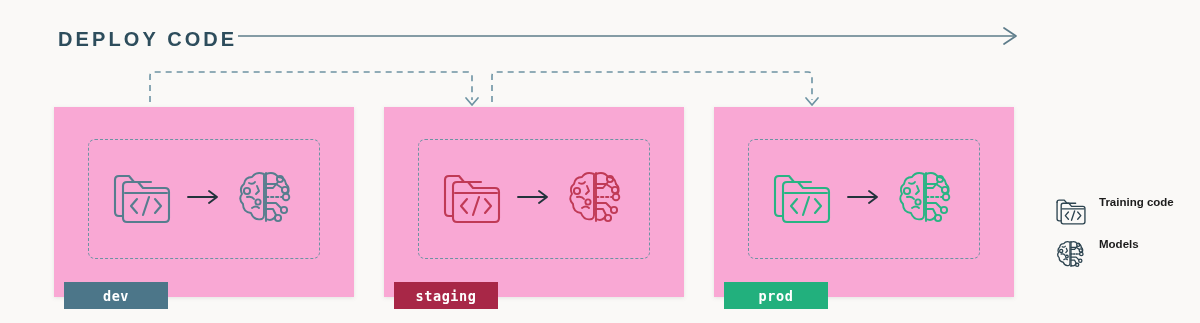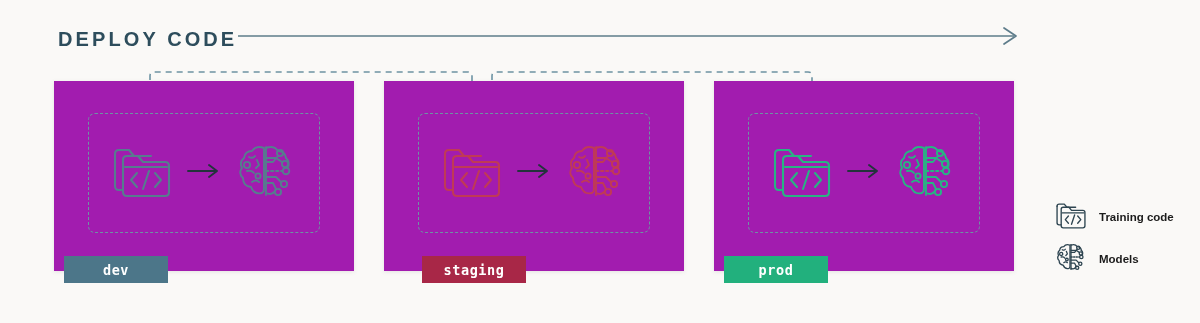--- a/index.html
+++ b/index.html
@@ -20,22 +20,22 @@
   }
   .hdr-arrow{
     position:absolute;left:238px;top:24px;width:790px;height:24px;
   }
 
   
   .connectors{position:absolute;left:0;top:55px;width:1200px;height:60px;}
 
   
   .card{
-    position:absolute;top:81px;width:300px;height:190px;
-    background:#a21caf;
+    position:absolute;top:107px;width:300px;height:190px;
+    background:#f9a8d4;
     box-shadow:0 1px 4px rgba(120,120,120,.16);
   }
   #card-dev{left:54px;}
   #card-staging{left:384px;}
   #card-prod{left:714px;}
 
   .inner-dash{
     position:absolute;left:34px;top:32px;width:232px;height:120px;
     border:1.6px dashed #6d93a3;border-radius:7px;
     box-sizing:border-box;
@@ -50,26 +50,26 @@
   .badge{
     position:absolute;bottom:-12px;left:10px;
     height:27px;min-width:104px;
     display:flex;align-items:center;justify-content:center;
     color:#ffffff;
     font-family:"DejaVu Sans Mono", monospace;
     font-size:13.5px;font-weight:bold;letter-spacing:.6px;
     padding:0 14px;box-sizing:border-box;
   }
   #badge-dev{background:#4c7689;}
-  #badge-staging{background:#a82747;margin-left:28px;}
+  #badge-staging{background:#a82747;}
   #badge-prod{background:#22b07d;}
 
   
   .legend{position:absolute;left:1055px;top:196px;width:145px;}
-  .legend-row{display:flex;align-items:center;height:42px;gap:12px;}
+  .legend-row{display:flex;height:42px;gap:12px;}
   .legend-label{
     font-size:11.5px;color:#1b1b1b;font-weight:600;white-space:nowrap;
   }
 </style>
 </head>
 <body>
 
 <div id="stage">
 
   <div class="hdr-title">DEPLOY CODE</div>

